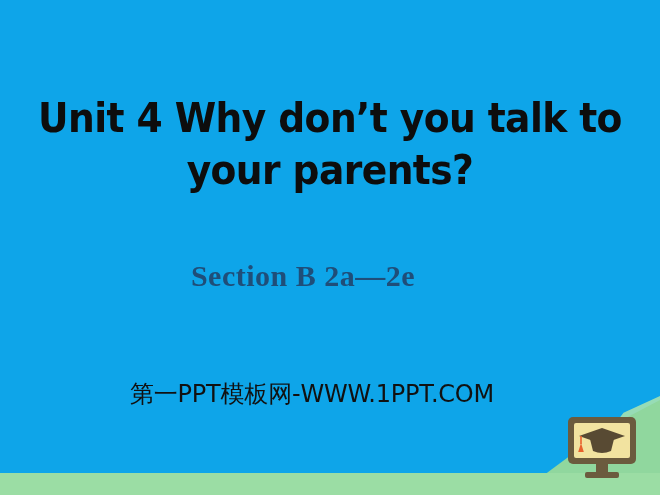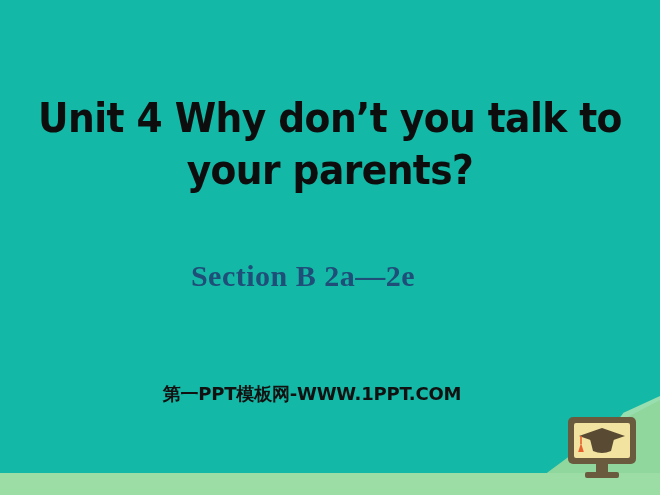--- a/index.html
+++ b/index.html
@@ -4,21 +4,21 @@
 <style>
   html, body {
     margin: 0;
     padding: 0;
     background: #ffffff;
   }
   #slide {
     position: relative;
     width: 660px;
     height: 495px;
-    background: #14b8a6;
+    background: #0ea5e9;
     overflow: hidden;
     font-family: "Liberation Sans", sans-serif;
   }
 
   
   .green-band {
     position: absolute;
     left: 0;
     top: 473px;
     width: 660px;
@@ -82,22 +82,22 @@
   }
 
   
   .watermark {
     position: absolute;
     left: 0;
     top: 378px;
     width: 624px;
     text-align: center;
     font-family: "DejaVu Sans", "Liberation Sans", sans-serif;
-    font-weight: bold;
-    font-size: 18px;
+    font-weight: normal;
+    font-size: 24px;
     line-height: 32px;
     color: #111111;
     letter-spacing: -0.2px;
   }
 
   
   .logo {
     position: absolute;
     left: 565px;
     top: 415px;

